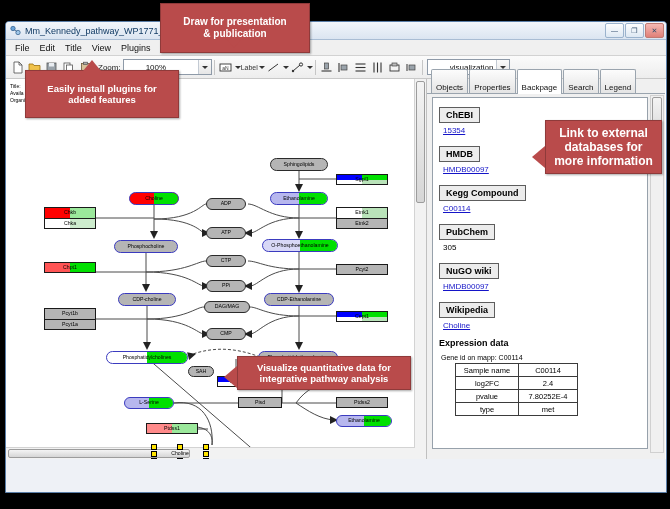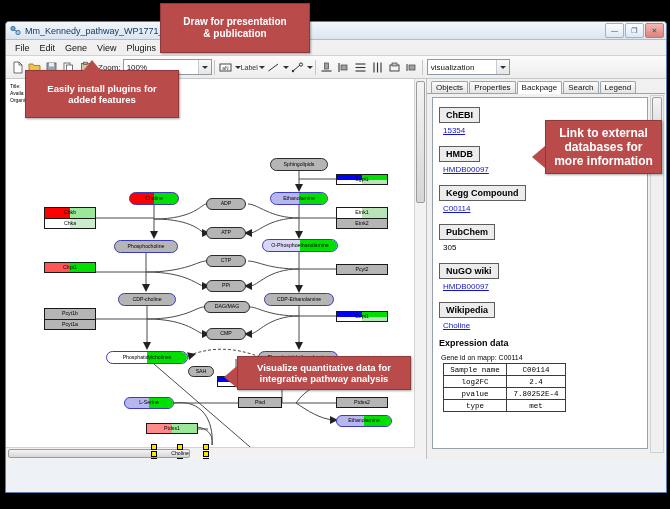--- a/index.html
+++ b/index.html
@@ -24,48 +24,48 @@
   .menuitem{font-size:9px;color:#111;padding:1px 5px;cursor:default;}
 
   .toolbar{height:22px;background:linear-gradient(#fbfbfb,#ededed);border-bottom:1px solid #c8c8c8;
            display:flex;align-items:center;padding:0 3px;gap:0;position:relative;}
   .tb-ico{width:17px;height:17px;display:flex;align-items:center;justify-content:center;border-radius:2px;}
   .tb-ico svg{display:block}
   .tb-sep{width:1px;height:15px;background:#c6c6c6;margin:0 2px;}
   .zlabel{font-size:8px;color:#222;margin:0 2px 0 4px;}
   .combo{height:14px;border:1px solid #8e9aa8;background:#fff;display:flex;align-items:center;
          font-size:8px;color:#111;padding-left:3px;position:relative;}
-  .combo .cv{flex:1 1 auto;white-space:nowrap;overflow:hidden;}
+  .combo .cv{flex:1 1 auto;white-space:nowrap;overflow:hidden;margin-left:19px;}
   .combo .carr{width:12px;height:100%;border-left:1px solid #c3cad3;background:linear-gradient(#fafafa,#e6e6e6);
                display:flex;align-items:center;justify-content:center;}
   .tri-d{width:0;height:0;border-left:3px solid transparent;border-right:3px solid transparent;border-top:3px solid #333;}
   .tb-drop{display:flex;align-items:center;gap:1px;}
   .tb-mini{font-size:7px;color:#333;}
 
   
   .body{display:flex;height:380px;background:#fff;}
   .canvaswrap{position:relative;width:420px;height:380px;background:#fff;border-right:1px solid #c0c0c0;overflow:hidden;}
   .canvas{position:absolute;inset:0;}
   .sidepanel{width:238px;height:380px;background:#f0f0f0;position:relative;}
 
   .tabstrip{display:flex;align-items:flex-end;height:14px;padding-left:4px;gap:1px;background:#f0f0f0;
             border-bottom:1px solid #9aa4ae;}
-  .tab{font-size:8px;color:#111;padding:1px 4px 1px;background:linear-gradient(#fcfcfc,#e4e4e4);
+  .tab{font-size:8px;color:#111;padding:13px 4px 1px;background:linear-gradient(#fcfcfc,#e4e4e4);
        border:1px solid #9aa4ae;border-bottom:none;border-radius:2px 2px 0 0;}
   .tab.active{background:#fff;font-weight:normal;position:relative;top:1px;padding-bottom:2px;}
 
   .backpage{position:absolute;left:5px;top:18px;width:216px;height:352px;background:#fff;border:1px solid #97a1ab;
             overflow:hidden;padding:6px 6px 0 6px;box-sizing:border-box;}
   .bp-head{display:inline-block;border:1px solid #5d5d5d;background:#ececec;font-size:9px;font-weight:bold;
            color:#000;padding:2px 6px;margin-bottom:3px;}
   .bp-link{font-size:8px;color:#1414c8;text-decoration:underline;display:block;margin:0 0 8px 4px;}
   .bp-plain{font-size:8px;color:#000;display:block;margin:0 0 8px 4px;}
   .bp-section{font-size:9px;font-weight:bold;color:#000;margin:2px 0 6px 0;}
   .bp-caption{font-size:7px;color:#000;margin:0 0 2px 2px;}
-  .bp-table{border-collapse:collapse;margin-left:4px;font-family:Liberation Mono, monospace;}
+  .bp-table{border-collapse:collapse;margin-left:16px;}
   .bp-table td{border:1px solid #3b3b3b;font-size:7.5px;padding:1.5px 4px;text-align:center;color:#000;}
   .bp-table td.k{min-width:54px;}
   .bp-table td.v{min-width:50px;}
 
   .scroll-v{position:absolute;right:1px;top:16px;width:12px;height:356px;background:#f0f0f0;border:1px solid #d0d0d0;}
   .scroll-v .thumb{position:absolute;left:1px;top:1px;width:8px;height:40px;background:linear-gradient(#f4f4f4,#d6d6d6);border:1px solid #9c9c9c;border-radius:2px;}
   .canvas-scroll-v{position:absolute;right:0;top:0;width:11px;height:380px;background:#f2f2f2;border-left:1px solid #d3d3d3;}
   .canvas-scroll-h{position:absolute;left:0;bottom:0;height:11px;width:409px;background:#f2f2f2;border-top:1px solid #d3d3d3;}
   .csthumb{position:absolute;background:linear-gradient(#f4f4f4,#d6d6d6);border:1px solid #9c9c9c;border-radius:2px;}
 
@@ -118,21 +118,21 @@
       <span class="wbtns">
         <span class="wbtn">—</span>
         <span class="wbtn">❐</span>
         <span class="wbtn close">✕</span>
       </span>
     </div>
 
     <div class="menubar">
       <span class="menuitem">File</span>
       <span class="menuitem">Edit</span>
-      <span class="menuitem">Gene</span>
+      <span class="menuitem">Title</span>
       <span class="menuitem">View</span>
       <span class="menuitem">Plugins</span>
       <span class="menuitem">Help</span>
     </div>
 
     <div class="toolbar">
       <span class="tb-ico">
         <svg width="13" height="13" viewBox="0 0 13 13">
             <path d="M3 1h5l3 3v8H3z" fill="#fff" stroke="#4d4d4d" stroke-width=".8"></path>
             <path d="M8 1v3h3" fill="none" stroke="#4d4d4d" stroke-width=".8"></path>

